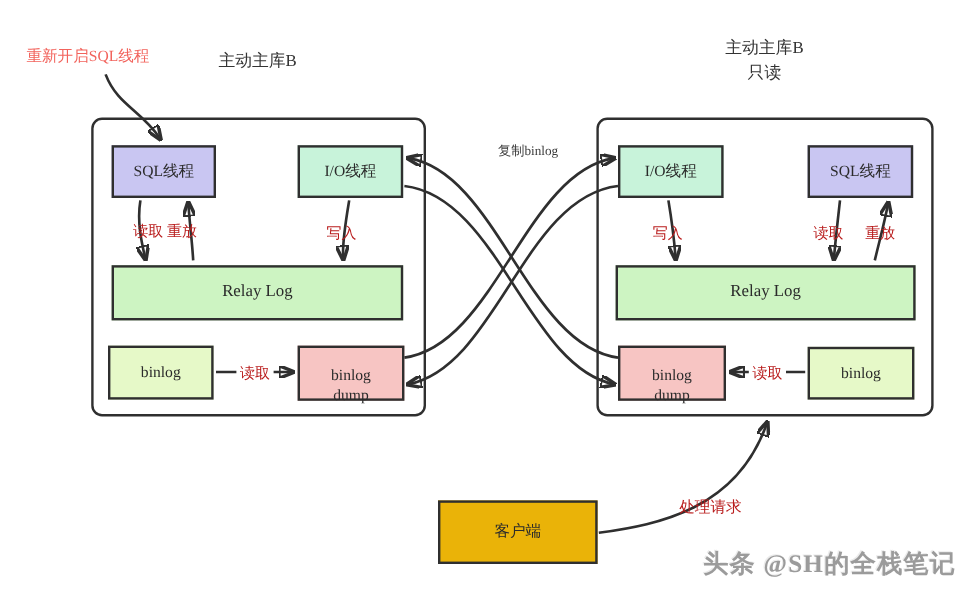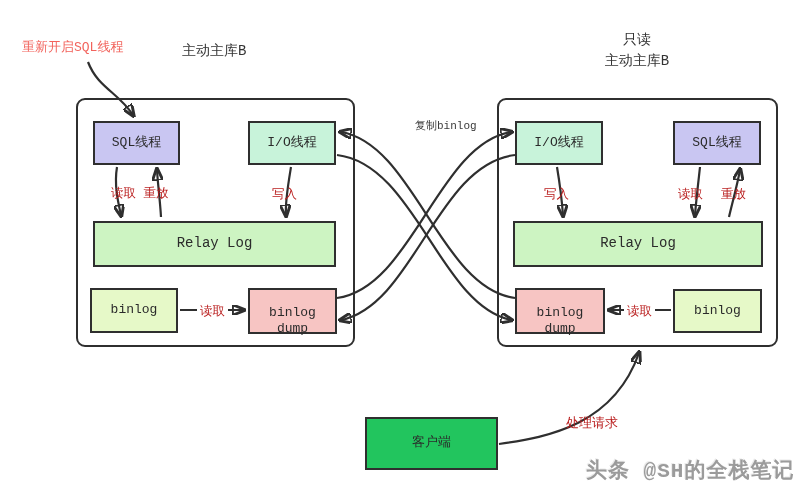--- a/index.html
+++ b/index.html
@@ -1,18 +1,18 @@
 <!DOCTYPE html>
 <html><head>
 <meta charset="utf-8">
 <style>
   html,body{margin:0;padding:0;background:#ffffff;}
   .stage{
     position:relative;width:804px;height:496px;background:#ffffff;overflow:hidden;
-    font-family:Liberation Mono, monospace;color:#333;
+    font-family:Liberation Serif, serif;color:#333;
   }
   .abs{position:absolute;box-sizing:border-box;}
   .container-box{
     border:2px solid #2f2f2f;border-radius:9px;background:#ffffff;
   }
   .node{
     border:2px solid #2f2f2f;display:flex;align-items:center;justify-content:center;
     text-align:center;font-size:13px;color:#2b2b2b;line-height:1.25;
   }
   .node .wrap-label{display:block;width:58px;margin-top:20px;}
@@ -33,22 +33,22 @@
 </head>
 <body>
 
 <div class="stage">
 
   <div class="abs annot-red" style="left: 22px; top: 38px; color: rgb(242, 99, 92);">重新开启SQL线程</div>
 
   <div class="abs title" style="left:182px;top:42px;">主动主库B</div>
 
   <div class="abs title title-b" style="left:572px;top:30px;width:130px;">
+    <div>主动主库B</div>
     <div>只读</div>
-    <div>主动主库B</div>
   </div>
 
   <div class="abs copy-binlog" style="left:395px;top:118px;">复制binlog</div>
 
   <div class="abs container-box" style="left:76px;top:98px;width:279px;height:249px;"></div>
 
   <div class="abs container-box" style="left:497px;top:98px;width:281px;height:249px;"></div>
 
   <div class="abs node" style="left: 93px; top: 121px; width: 87px; height: 44px; background-color: rgb(201, 198, 242);">SQL线程</div>
 
@@ -67,21 +67,21 @@
   <div class="abs node" style="left: 673px; top: 121px; width: 88px; height: 44px; background-color: rgb(201, 198, 242);">SQL线程</div>
 
   <div class="abs node" style="left: 513px; top: 221px; width: 250px; height: 46px; font-size: 14px; background-color: rgb(205, 244, 194);">Relay Log</div>
 
   <div class="abs node" style="left: 515px; top: 288px; width: 90px; height: 46px; background-color: rgb(247, 197, 195);">
     <span class="wrap-label">binlog dump</span>
   </div>
 
   <div class="abs node" style="left: 673px; top: 289px; width: 89px; height: 44px; background-color: rgb(230, 249, 200);">binlog</div>
 
-  <div class="abs node" style="left: 365px; top: 417px; width: 133px; height: 53px; background-color: #22c55e;">客户端</div>
+  <div class="abs node" style="left: 365px; top: 417px; width: 133px; height: 53px; background-color: #eab308;">客户端</div>
 
   <svg class="arrows" width="804" height="496" viewBox="0 0 804 496">
     <defs>
       <marker id="ah" viewBox="0 0 10 8" refX="8" refY="4" markerWidth="6" markerHeight="4.8" orient="auto">
         <path d="M0,0 L10,4 L0,8 Z" fill="#2f2f2f" stroke="none"></path>
       </marker>
     </defs>
 
     <path d="M88,62 C98,88 118,92 133,115" marker-end="url(#ah)"></path>
 

